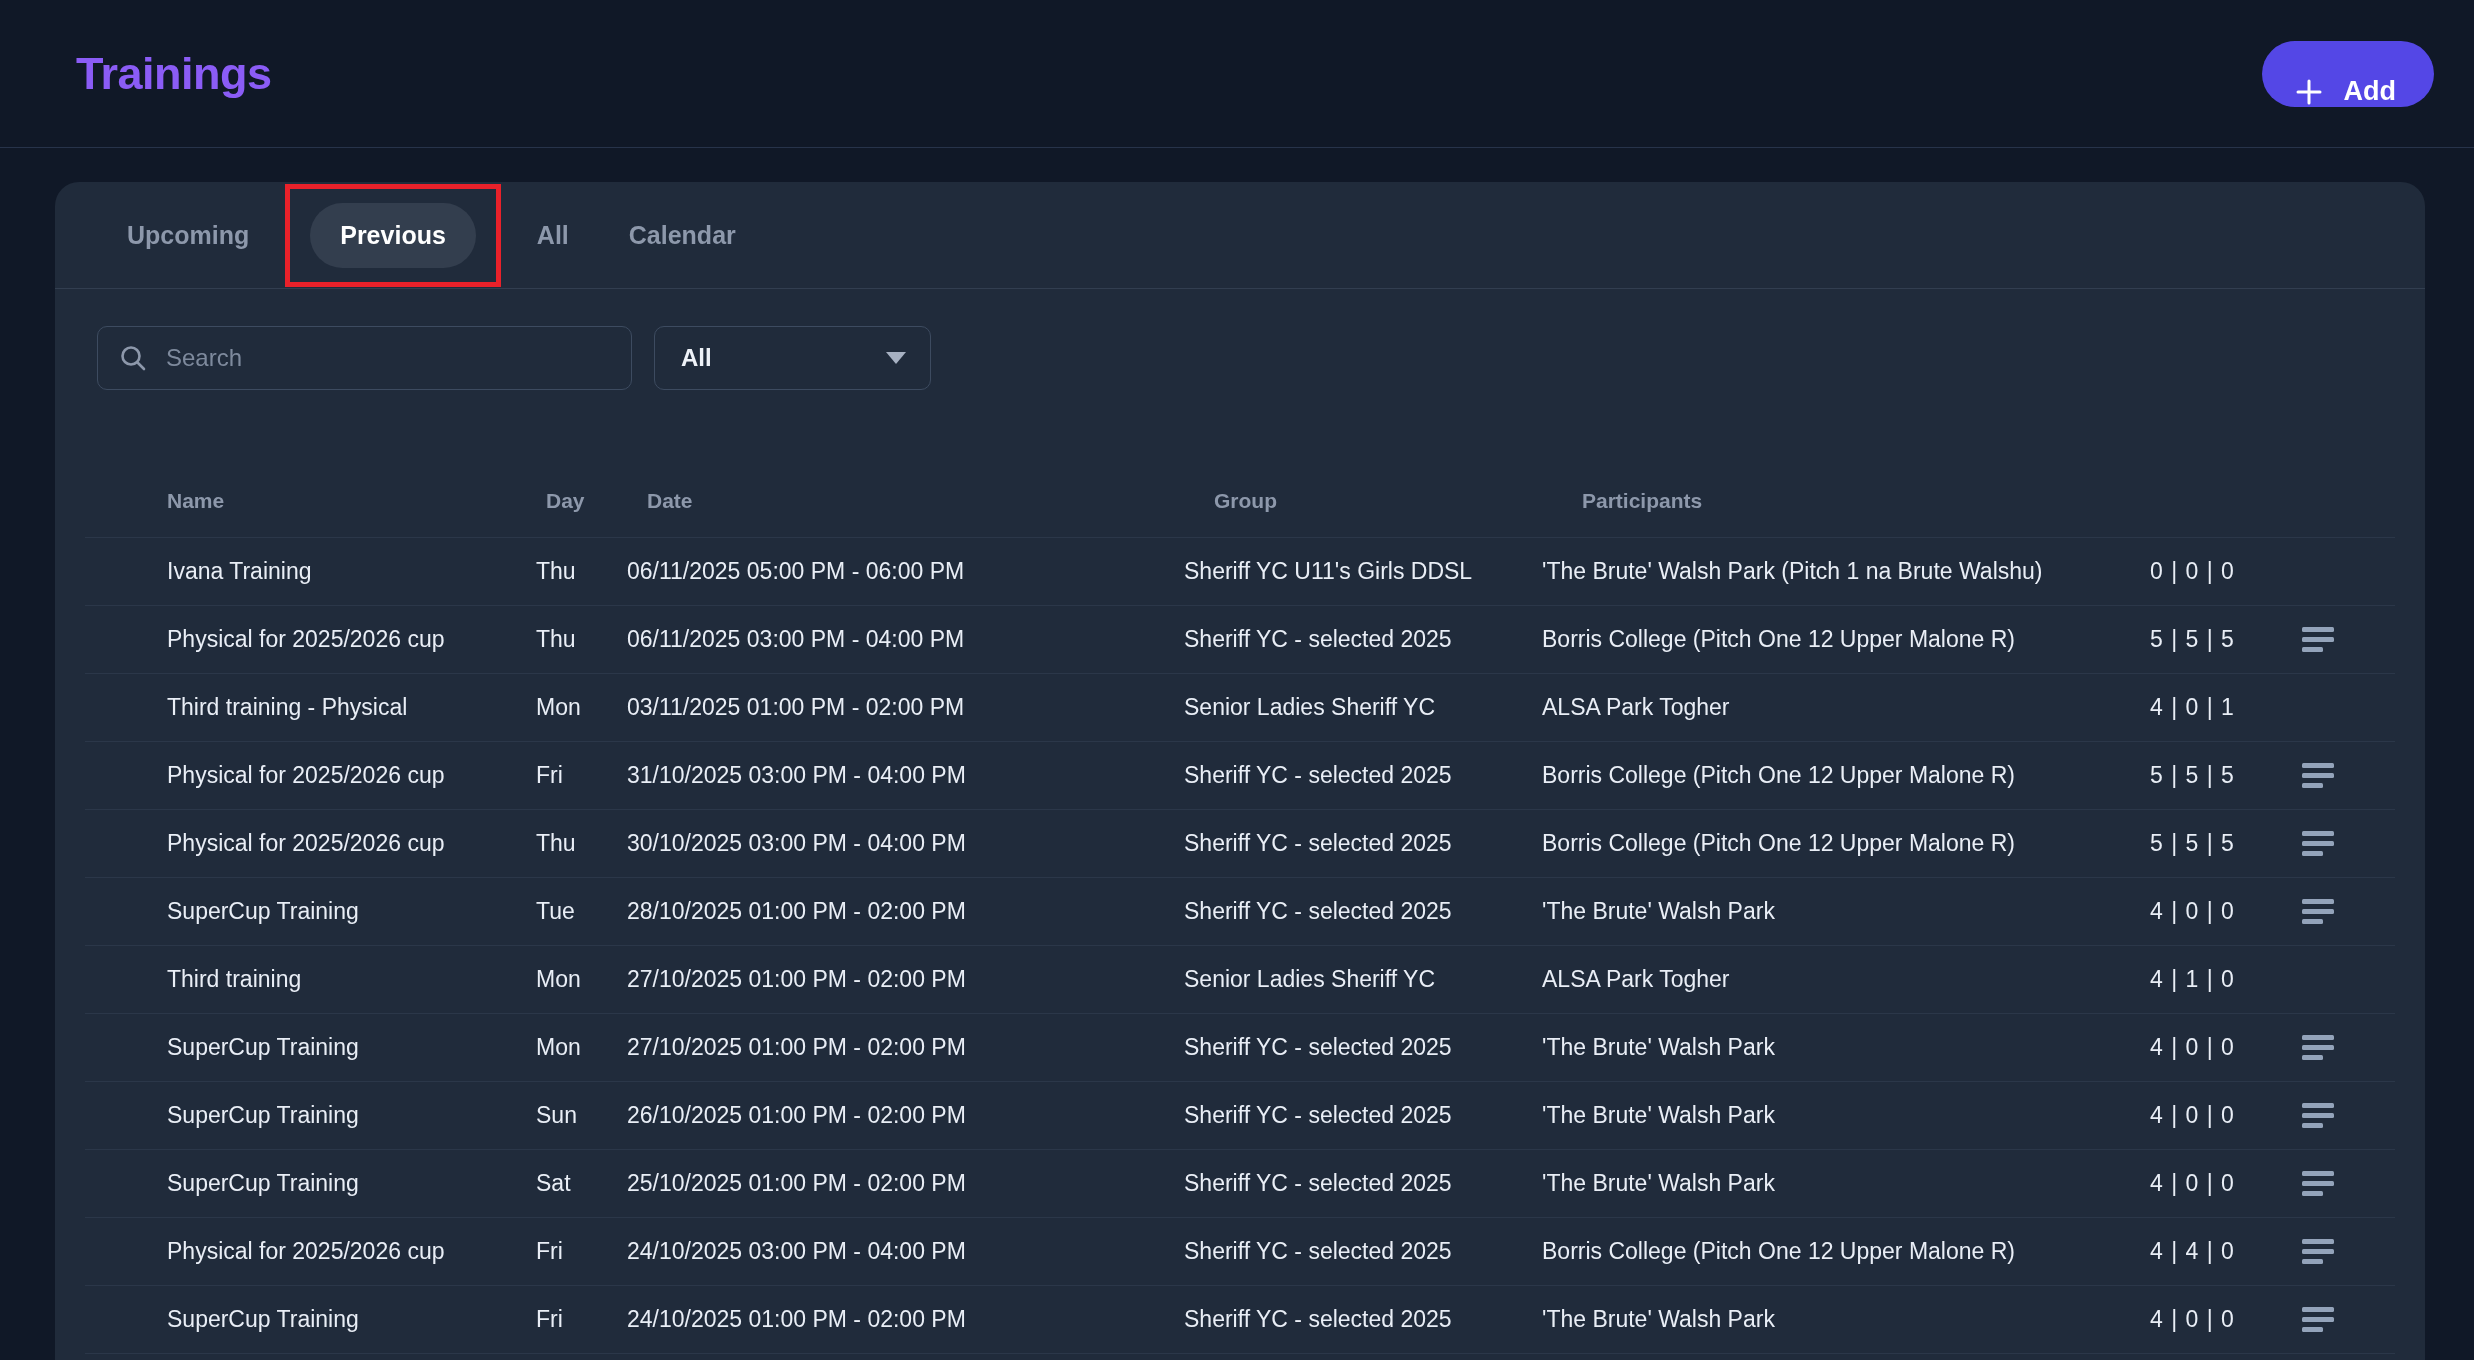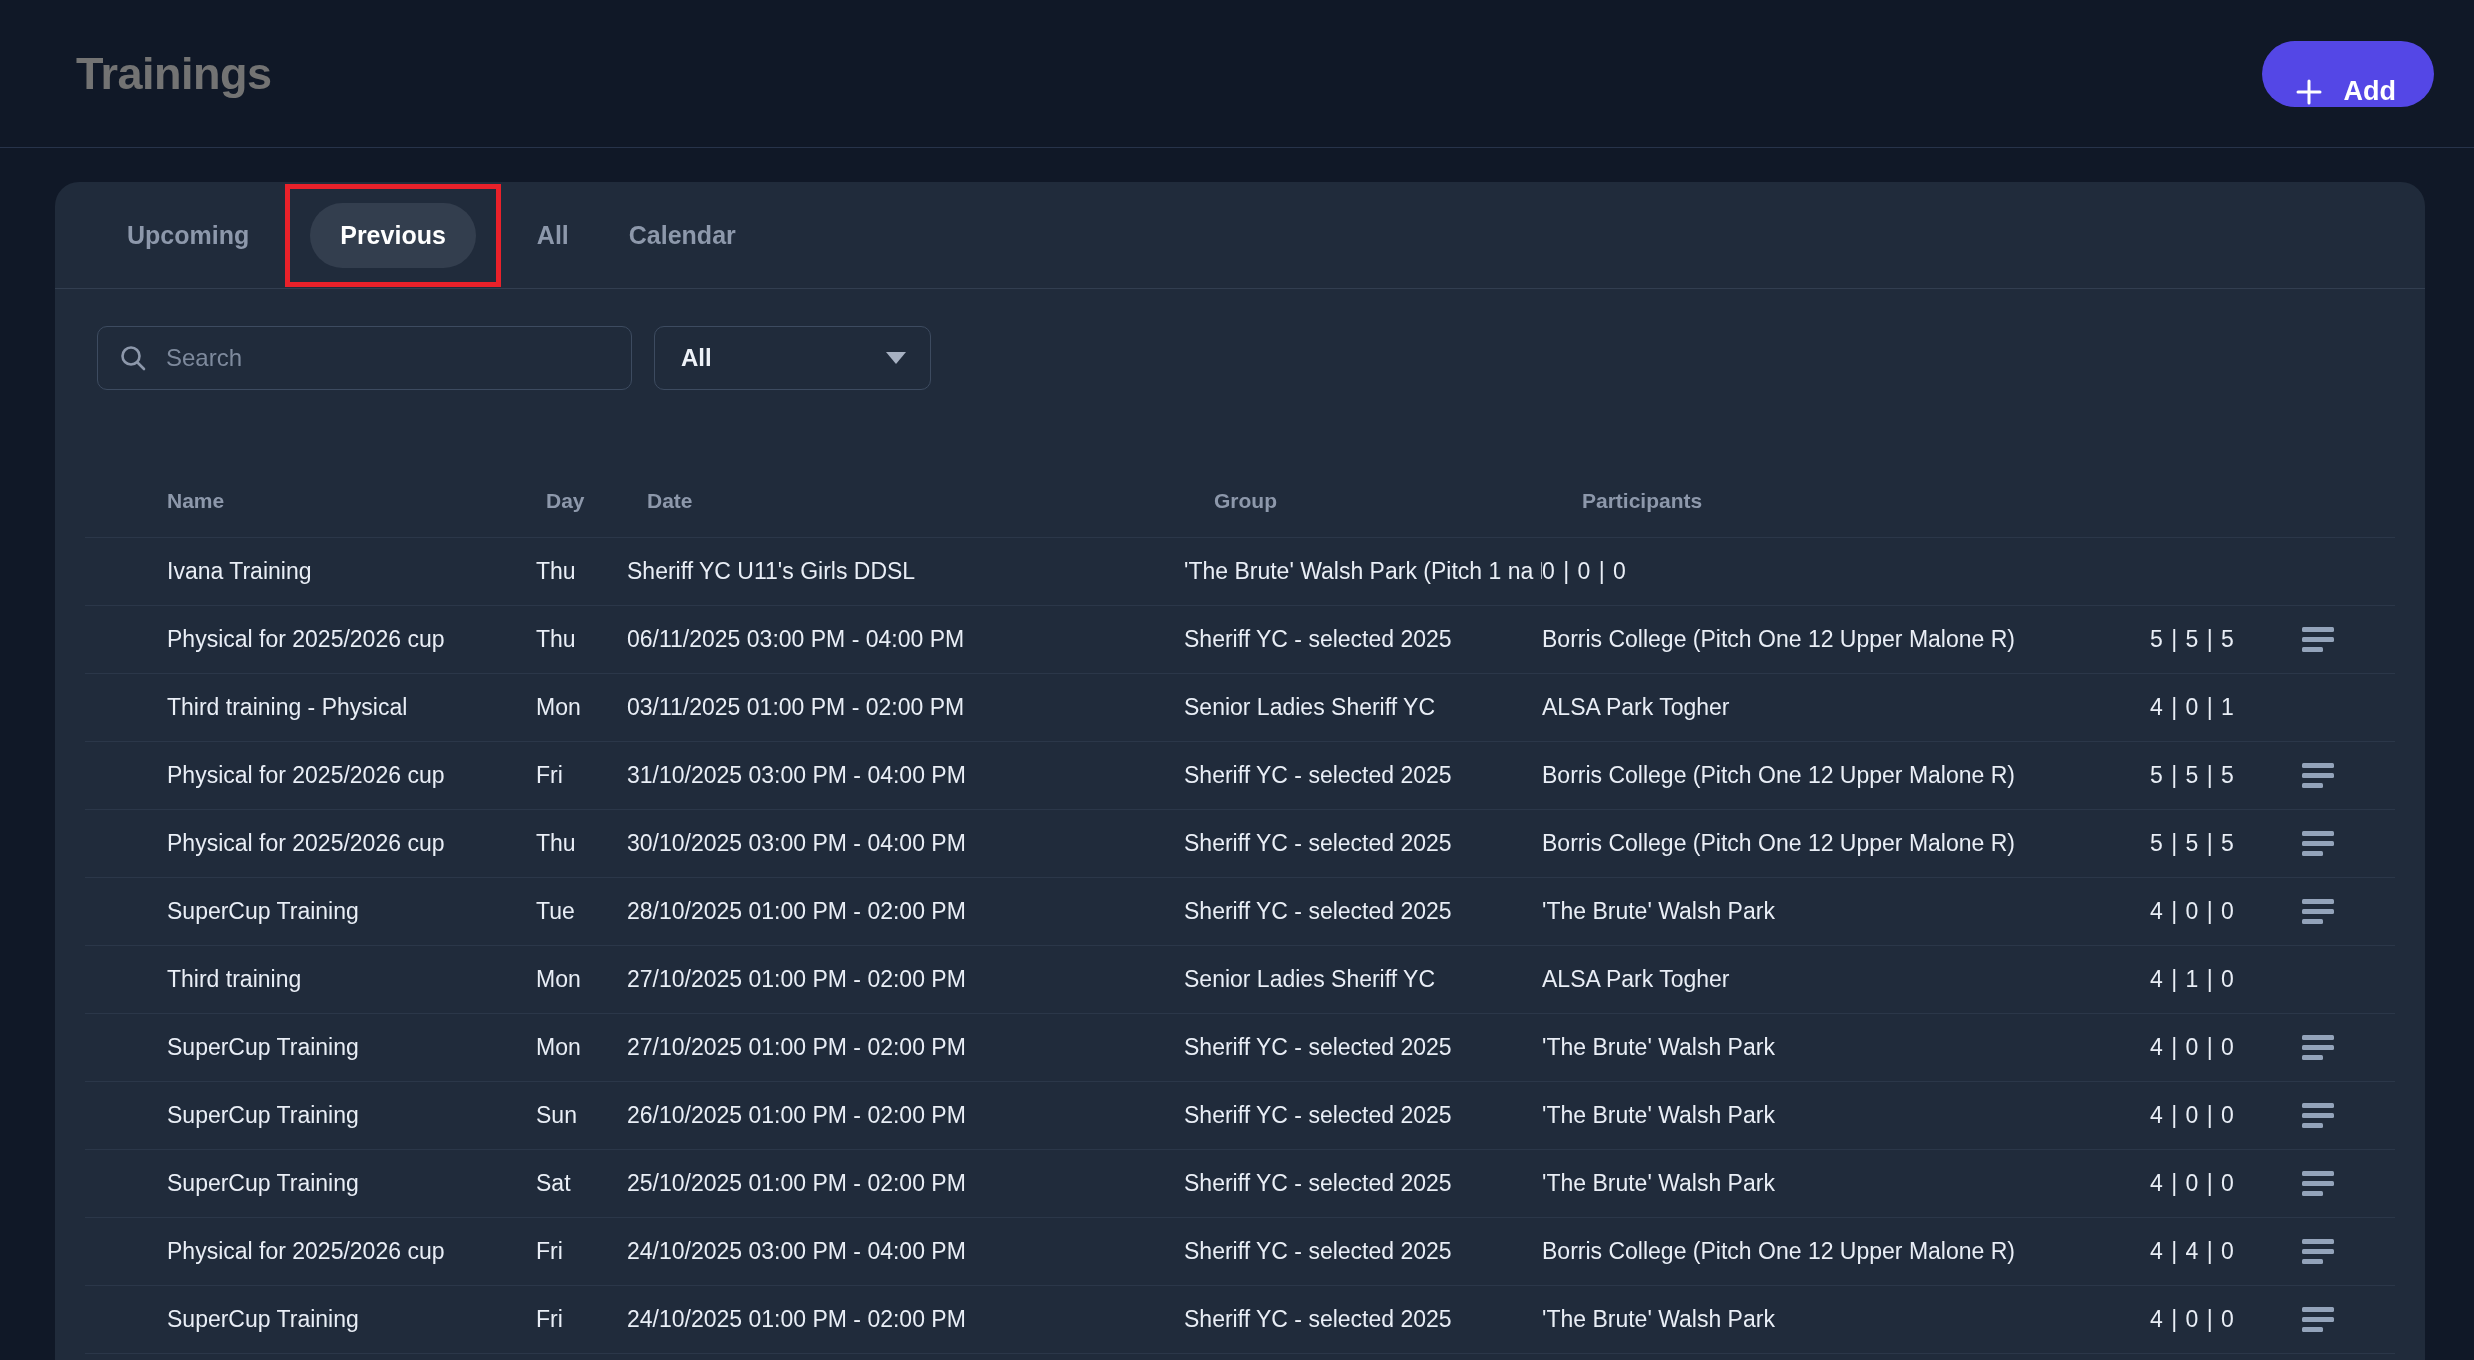--- a/index.html
+++ b/index.html
@@ -13,21 +13,21 @@
 
   
   .topbar {
     height: 148px;
     display: flex; align-items: center; justify-content: space-between;
     padding: 0 40px 0 76px;
     border-bottom: 1px solid #27334a;
     background: #101827;
   }
   .page-title {
-    font-size: 45px; font-weight: 800; color: #737373; letter-spacing: -0.5px;
+    font-size: 45px; font-weight: 800; color: #8b5cf6; letter-spacing: -0.5px;
   }
   .add-btn {
     display: flex; align-items: flex-end; gap: 20px;
     background: #5447e6; color: #ffffff;
     border: none; cursor: pointer;
     height: 66px; padding: 0 38px 0 32px;
     border-radius: 34px;
     font-size: 27px; font-weight: 700;
     font-family: inherit;
   }
@@ -174,20 +174,21 @@
       <span class="th">Day</span>
       <span class="th">Date</span>
       <span class="th">Group</span>
       <span class="th">Participants</span>
       <span class="th"></span>
     </div>
     <div>
         <div class="row grid-cols">
     <span class="cell">Ivana Training</span>
     <span class="cell">Thu</span>
+    <span class="cell">06/11/2025 05:00 PM - 06:00 PM</span>
     <span class="cell">Sheriff YC U11's Girls DDSL</span>
     <span class="cell">'The Brute' Walsh Park (Pitch 1 na Brute Walshu)</span>
     <span class="cell participants">0 | 0 | 0</span>
     <span class="menu-cell">
       <svg class="menu-icon" viewBox="0 0 36 28" style="visibility: hidden;">
         <rect x="0" y="1" width="32" height="5" rx="1.5" fill="#93a3ba"></rect>
         <rect x="0" y="11" width="32" height="5" rx="1.5" fill="#93a3ba"></rect>
         <rect x="0" y="21" width="21" height="5" rx="1.5" fill="#93a3ba"></rect>
       </svg>
     </span>

